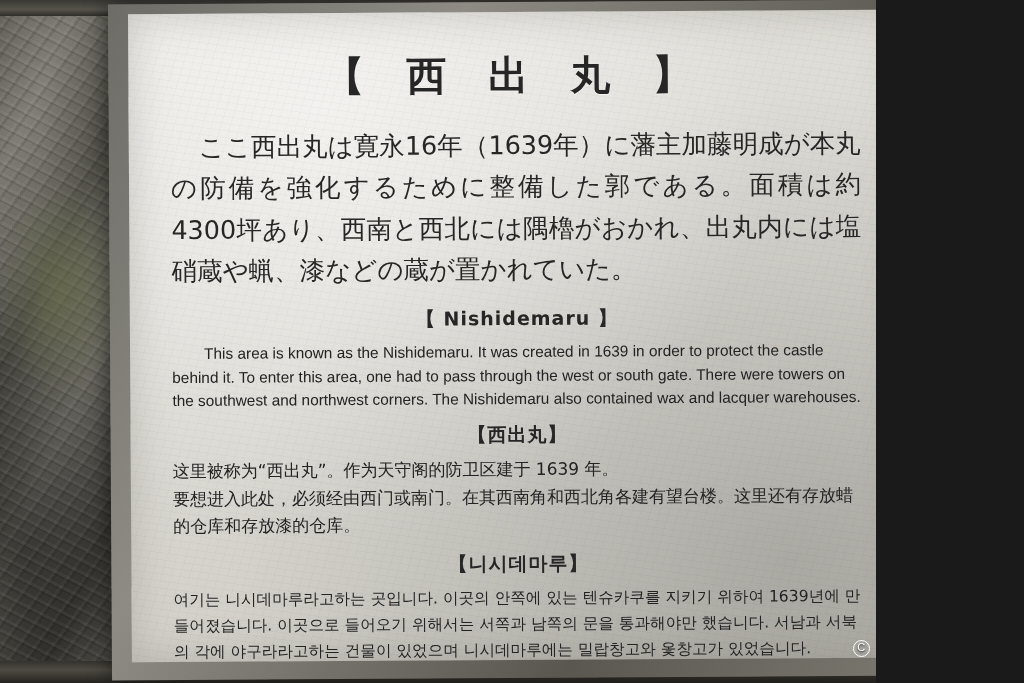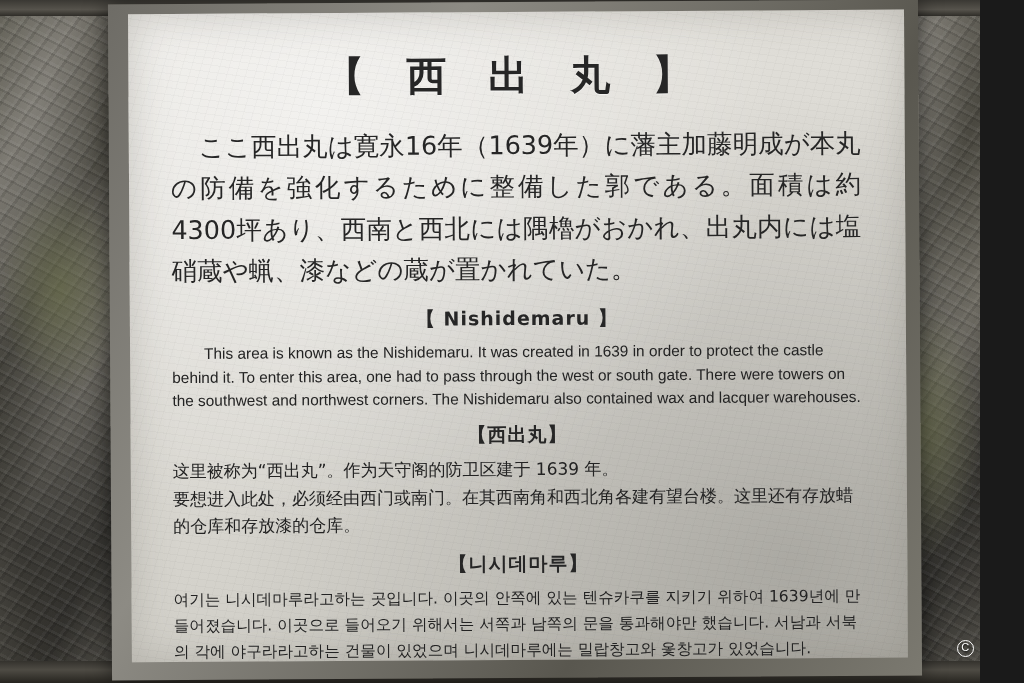--- a/index.html
+++ b/index.html
@@ -2,21 +2,21 @@
 <html><head>
 <meta charset="utf-8">
 <style>
   html, body {
     margin: 0;
     padding: 0;
     background: #1a1a1a;
   }
   #scene {
     position: relative;
-    width: 980px;
+    width: 876px;
     height: 683px;
     overflow: hidden;
     background: #ec4899;
     font-family: "Liberation Sans", sans-serif;
   }
 
   
   .stone {
     position: absolute;
     top: 0;

